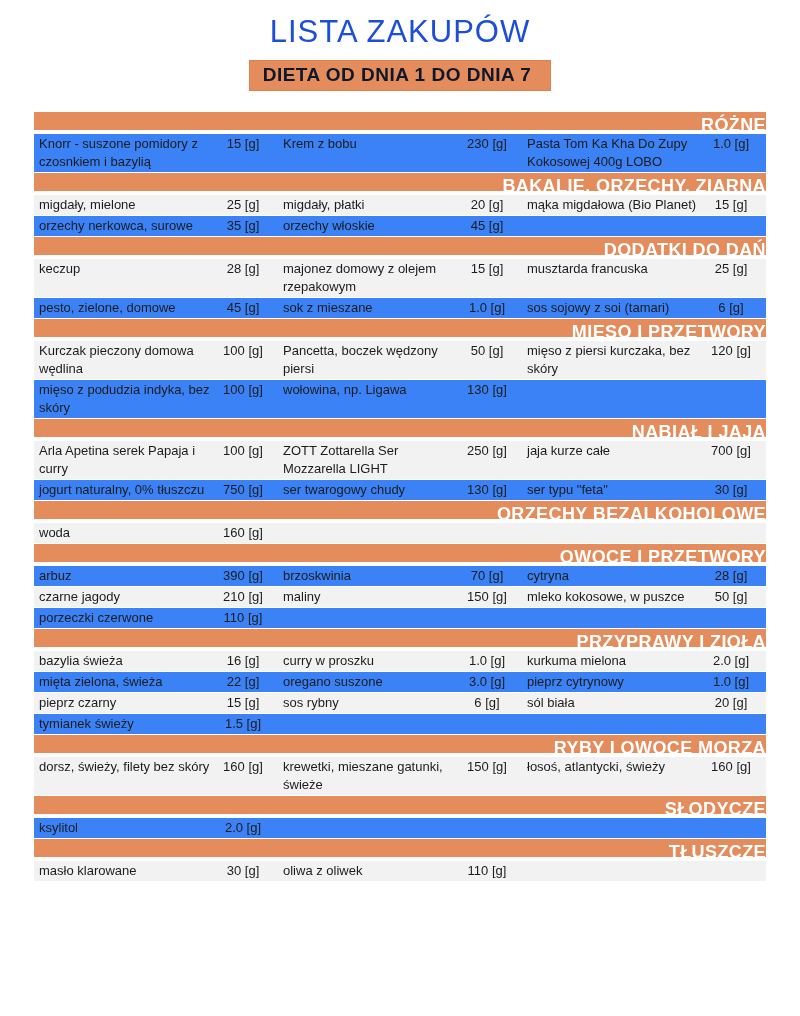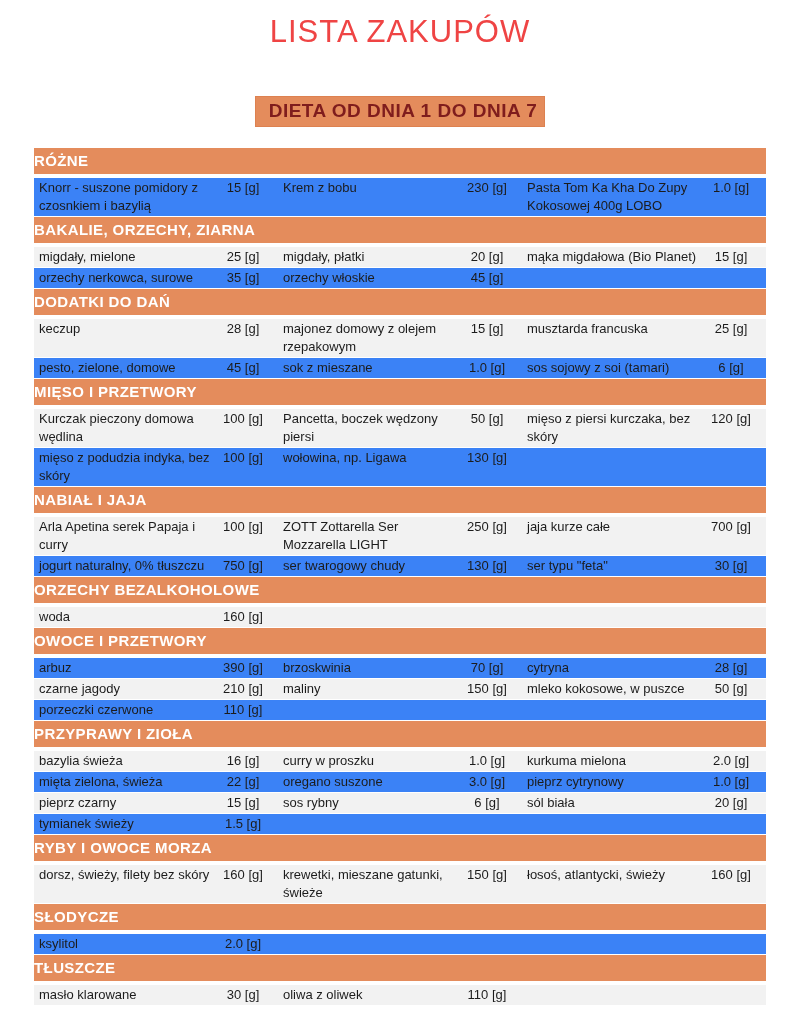--- a/index.html
+++ b/index.html
@@ -18,48 +18,47 @@
     width: 800px;
     height: 1016px;
     padding-top: 14px;
   }
   .doc-title {
     margin: 0 0 10px 0;
     text-align: center;
     font-size: 31px;
     font-weight: 400;
     letter-spacing: 1px;
-    color: #ef4444;
+    color: #1d4ed8;
   }
   .banner-wrap {
     text-align: center;
   }
   .banner {
     display: inline-block;
     background: var(--accent, #E48C5C);
     border: 1px solid var(--accent-border, #DD8150);
-    color: #7f1d1d;
+    color: #0f172a;
     font-size: 19px;
     font-weight: 700;
     letter-spacing: 0.5px;
-    padding: 3px 7px 4px 13px;
-    margin-top: 36px;
+    padding: 3px 19px 4px 13px;
   }
   .sections {
     margin: 21px 34px 0 34px;
   }
   .section { margin-top: 1px; }
   .section-header {
     background: var(--accent, #E48C5C);
     color: #ffffff;
-    text-align: left;
-    font-size: 15px;
+    text-align: right;
+    font-size: 18px;
     font-weight: 700;
     letter-spacing: 0.4px;
-    height: 26px;
+    height: 18px;
     line-height: 26px;
   }
   .rows { margin-top: 4px; }
   .row {
     display: flex;
     padding: 1px 0;
     margin-bottom: 1px;
     background: #3b82f6;
   }
   .row.shaded { background: var(--row-shaded, #F2F2F2); }

